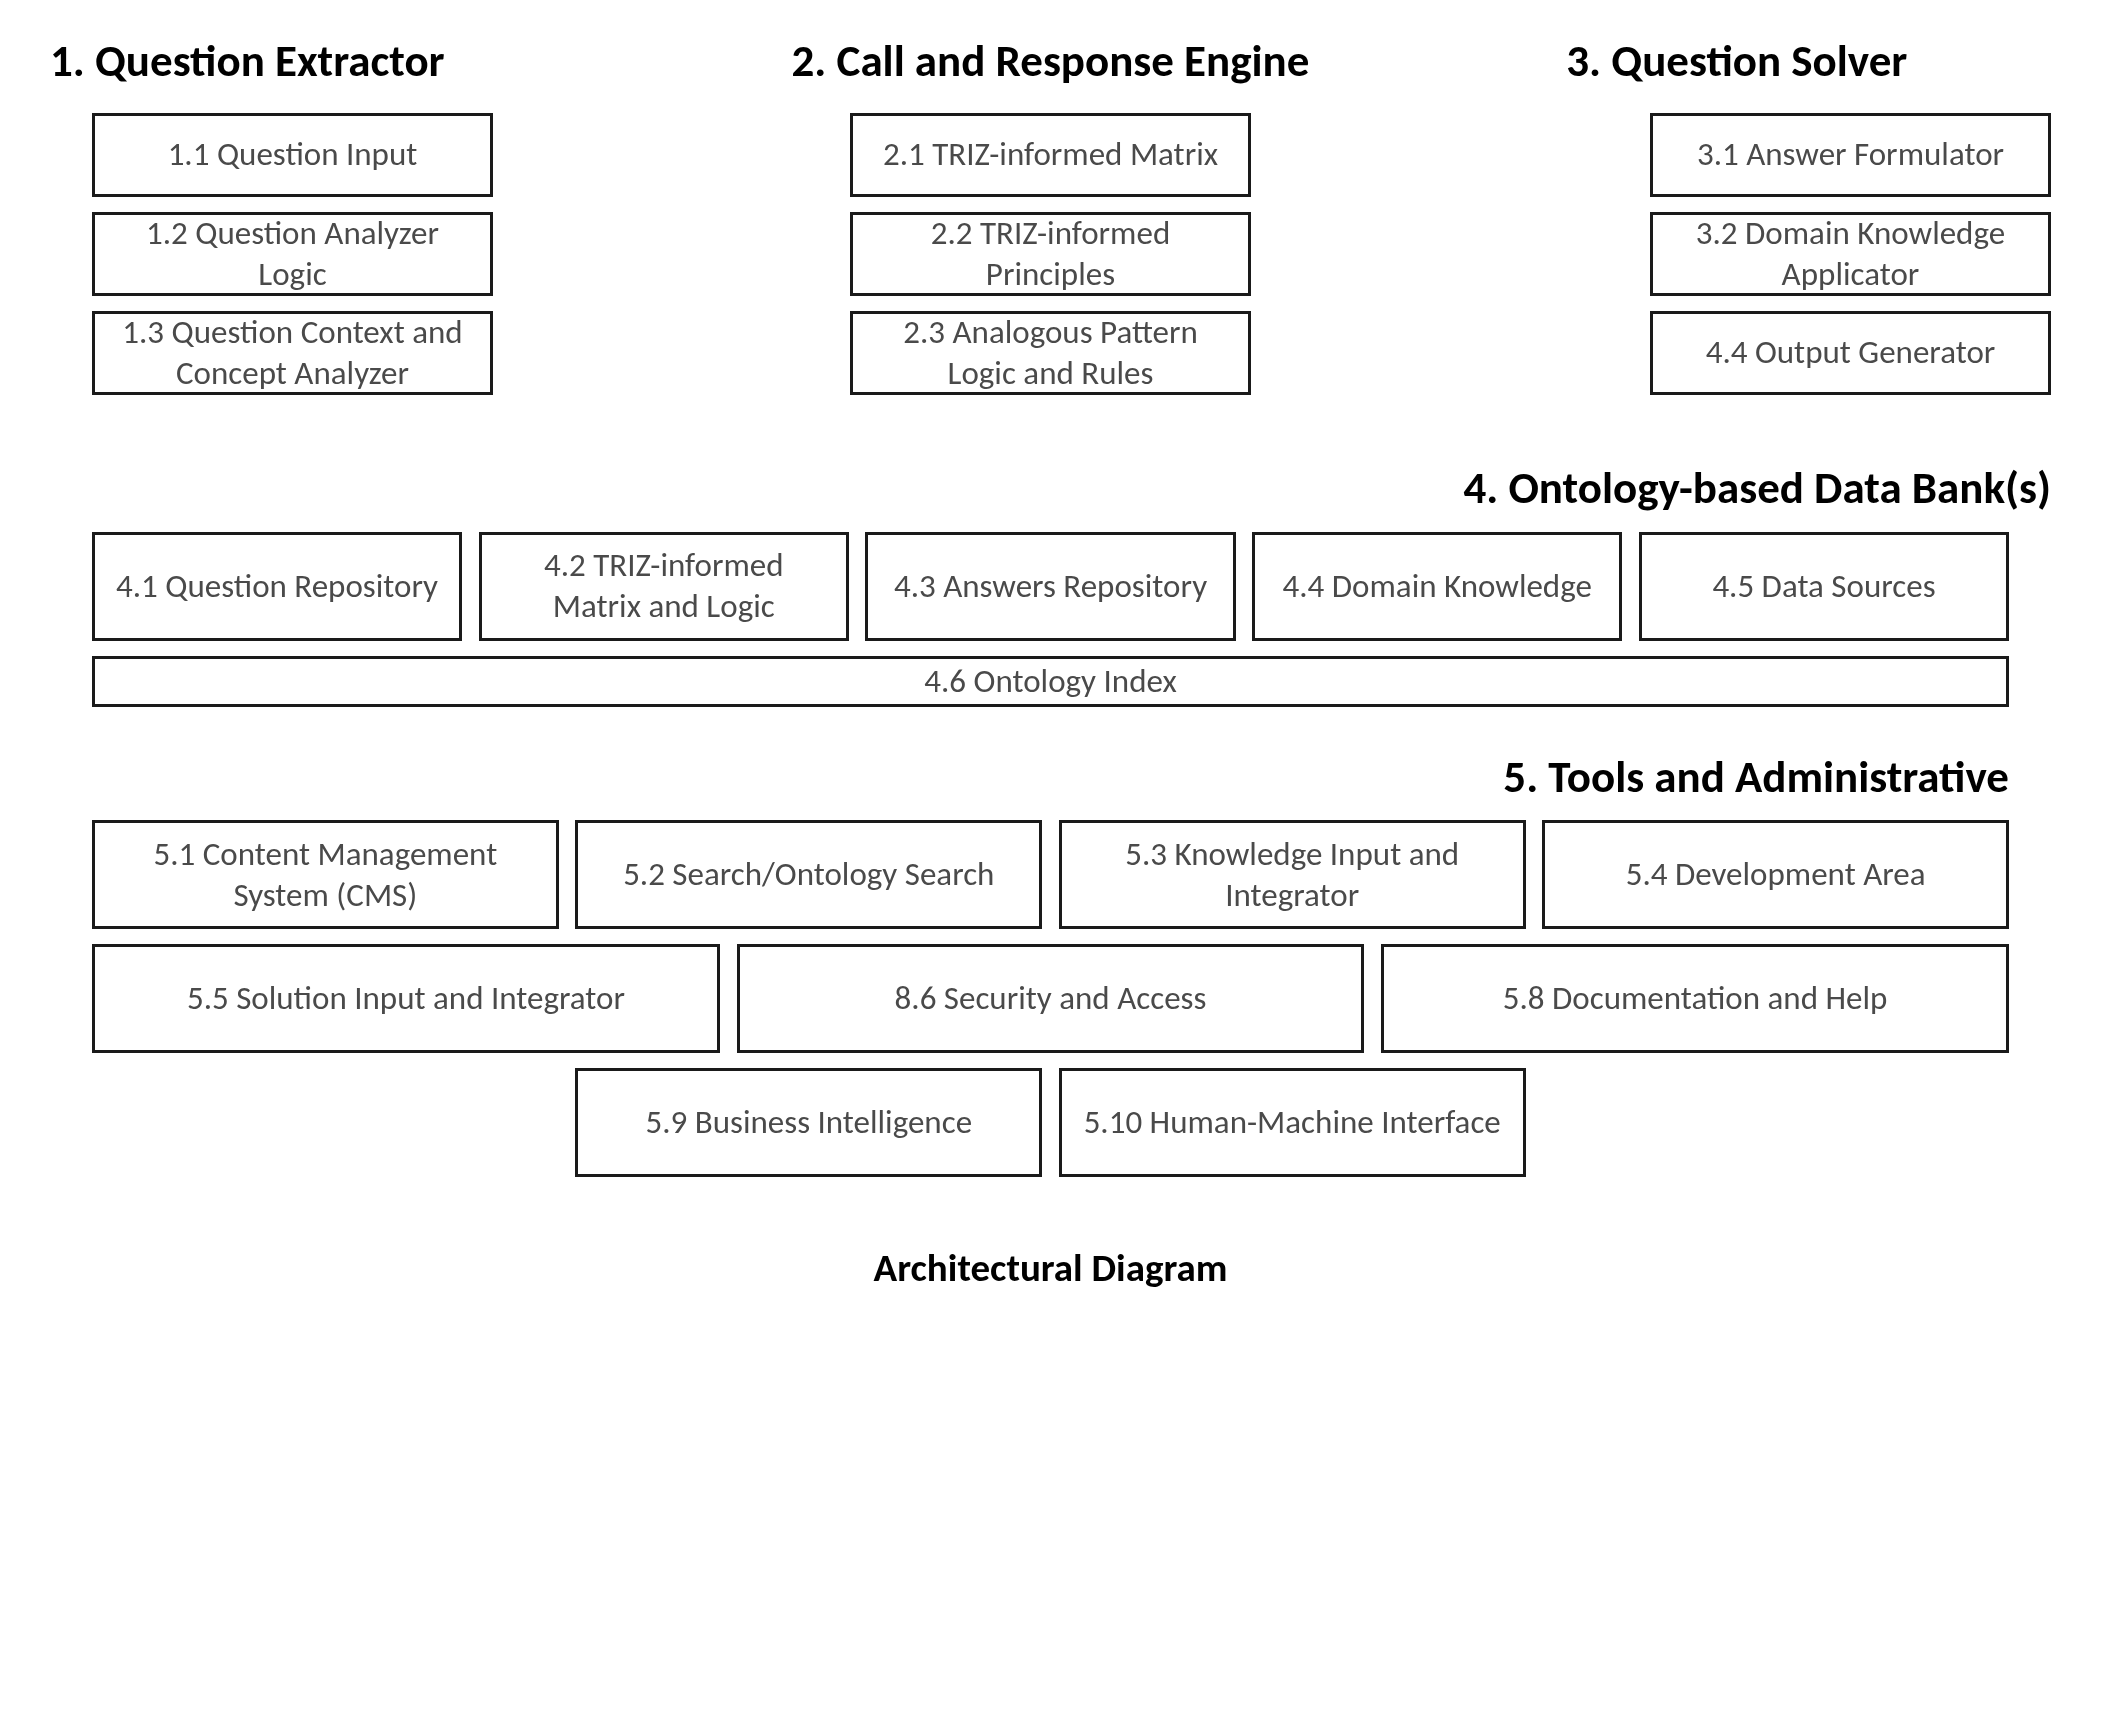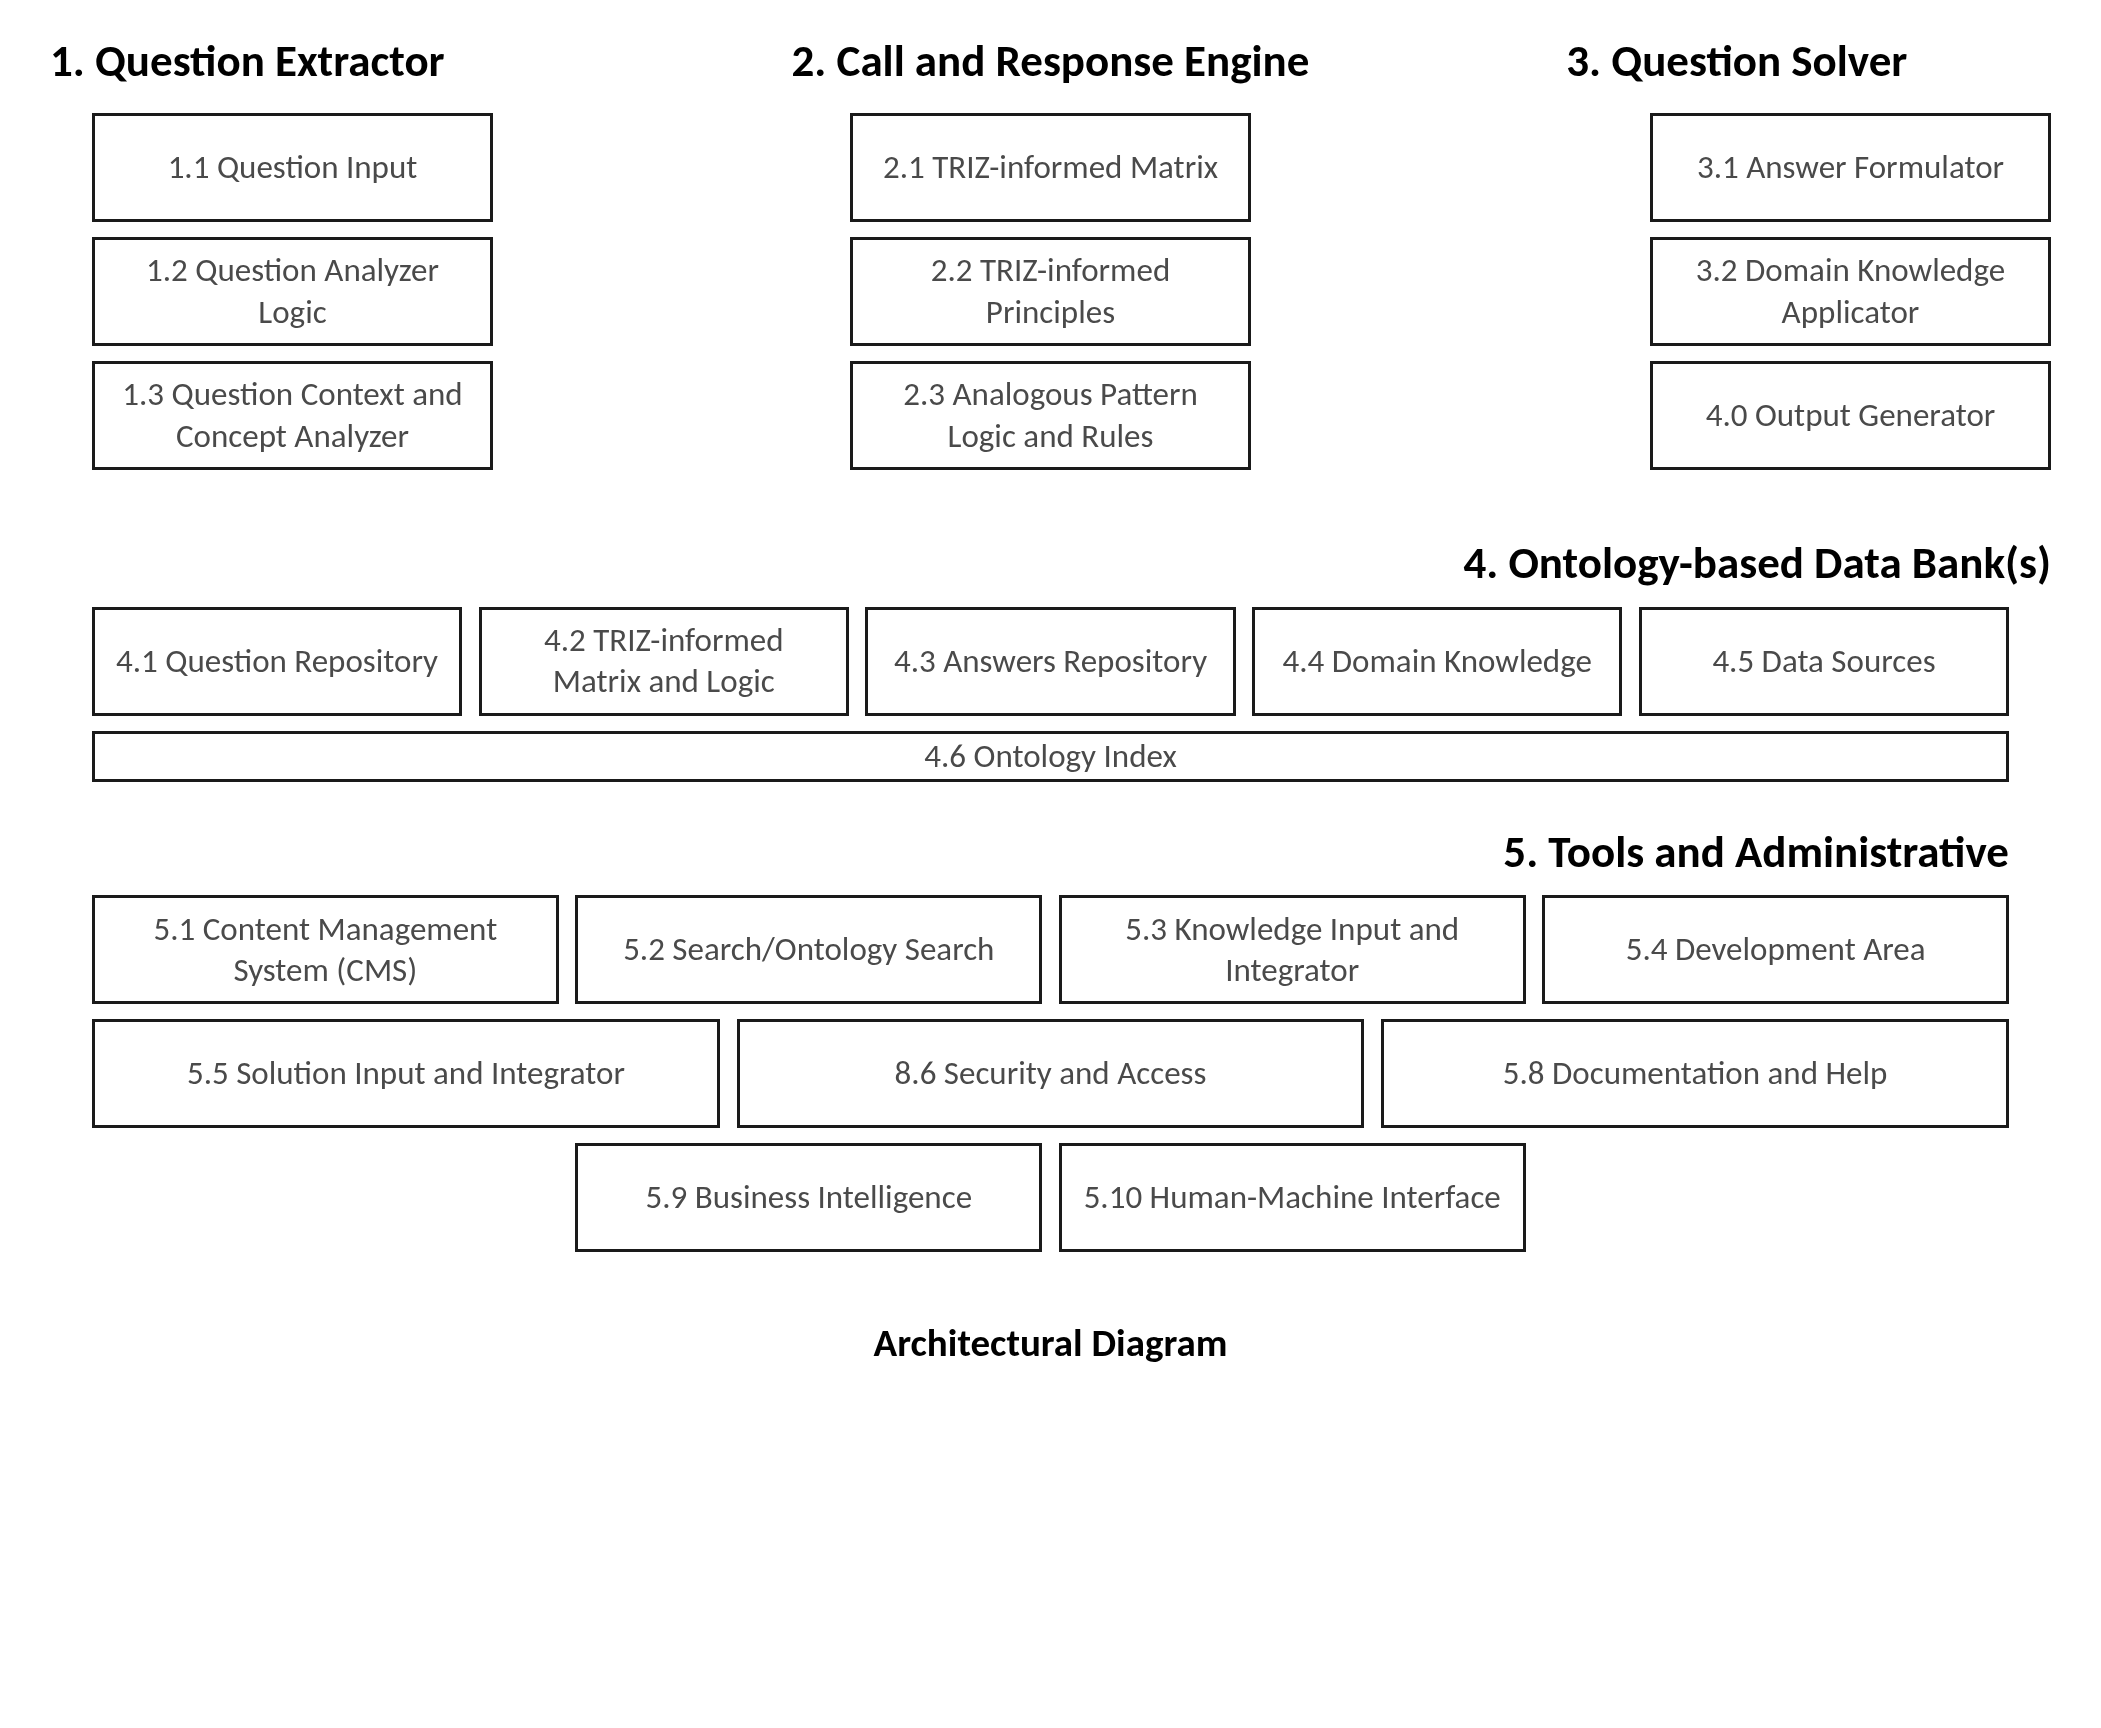--- a/index.html
+++ b/index.html
@@ -39,21 +39,21 @@
       display: flex;
       align-items: center;
       justify-content: center;
       text-align: center;
       font-size: 33px;
       color: #4a4a4a;
       padding: 8.3px 16.7px;
       line-height: 1.25;
     }
     .box {
-      height: 109px;
+      height: 84px;
       margin-bottom: 15px;
       width: 401px;
     }
     .box-small {
       height: 109px;
       flex: 1;
     }
     .box-wide {
       height: 51px;
     }
@@ -118,21 +118,21 @@
       <div class="box">2.2 TRIZ-informed Principles</div>
       <div class="box">2.3 Analogous Pattern Logic  and Rules</div>
     </div>
   </div>
 
   <div class="section">
     <div class="section-title center">3. Question Solver</div>
     <div class="col3-boxes">
       <div class="box">3.1 Answer Formulator</div>
       <div class="box">3.2 Domain Knowledge Applicator</div>
-      <div class="box">4.0 Output Generator</div>
+      <div class="box">4.4 Output Generator</div>
     </div>
   </div>
 </div>
 
 <div class="section-4">
   <div class="section-title">4. Ontology-based Data Bank(s)</div>
   <div class="section-4-inner">
     <div class="boxes-grid">
       <div class="box-small">4.1 Question Repository</div>
       <div class="box-small">4.2 TRIZ-informed Matrix and Logic</div>

